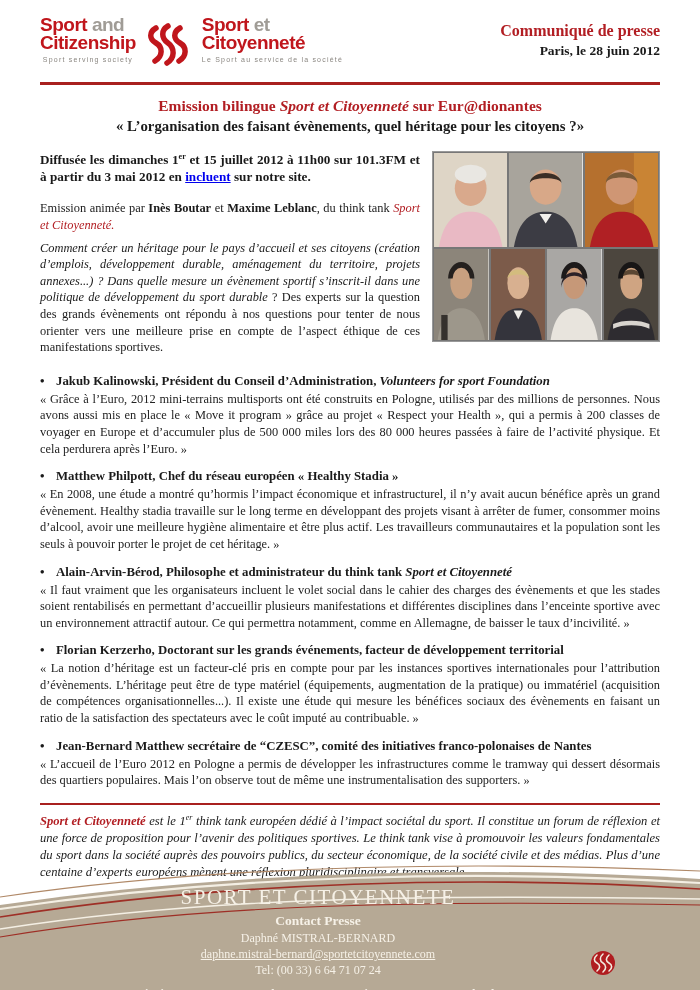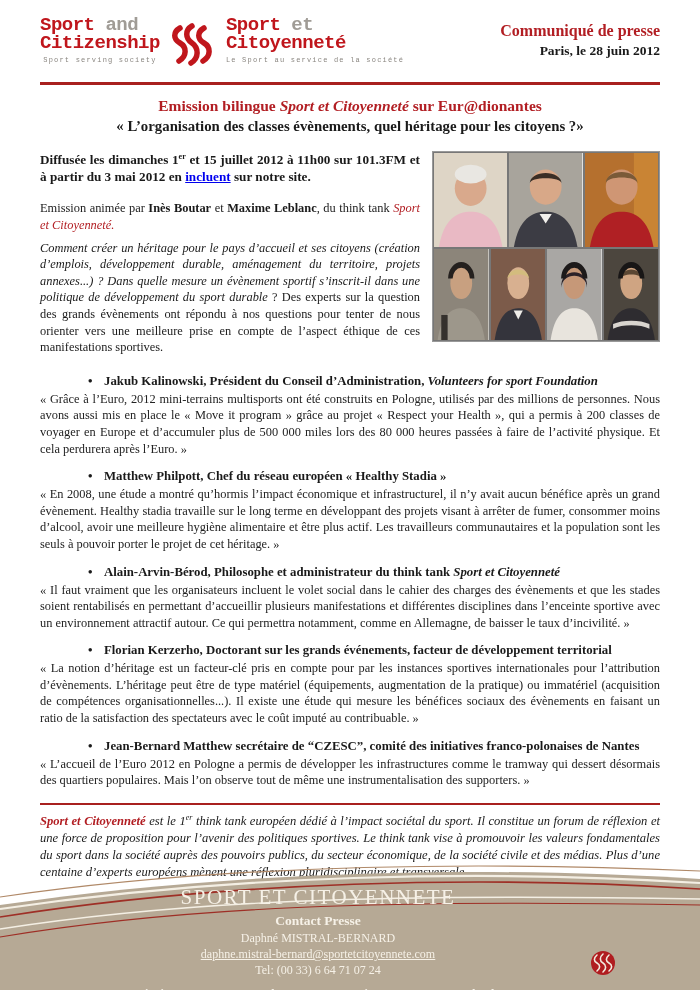--- a/index.html
+++ b/index.html
@@ -4,21 +4,21 @@
 <style>
   html,body{margin:0;padding:0;}
   body{
     width:700px;height:990px;background:#ffffff;position:relative;overflow:hidden;
     font-family:"Liberation Serif", serif;color:#1a1a1a;
   }
   .page{padding:16px 40px 0 40px;}
 
   
   .header-row{display:flex;align-items:flex-start;}
-  .logo{font-family:Liberation Mono, monospace;font-weight:bold;line-height:0.95;letter-spacing:-0.5px;}
+  .logo{font-family:Liberation Sans, sans-serif;font-weight:bold;line-height:0.95;letter-spacing:-0.5px;}
   .logo .l1{font-size:19px;}
   .logo .l2{font-size:19px;color:#c0161c;}
   .logo .red{color:#c0161c;}
   .logo .gray{color:#a09c96;font-weight:bold;}
   .logo .tagline{font-size:7px;color:#8a8680;font-weight:normal;letter-spacing:1.2px;margin-top:5px;text-align:center;}
   .sss-top{margin:4px 10px 0 10px;}
   .press{margin-left:auto;text-align:right;padding-top:6px;}
   .press-label{color:#b21e23;font-weight:bold;font-size:16px;}
   .press-date{font-weight:bold;font-size:13.5px;margin-top:3px;}
   .rule{height:3px;background:#a8201f;margin-top:8px;}
@@ -43,21 +43,21 @@
   .p-broadcast{font-weight:bold;font-size:13.2px;line-height:17.2px;}
   .p-hosts{margin-top:15px;}
   b.name{font-weight:bold;}
   .brand-red{color:#b21e23;font-style:italic;}
   .italic{font-style:italic;}
   .link{color:#0000ee;text-decoration:underline;font-weight:bold;cursor:pointer;}
 
   
   .bullets{clear:both;padding-top:6px;}
   .bullet{margin-top:11px;}
-  .bullet-head{font-weight:bold;font-size:12.8px;line-height:16px;padding-left:10px;margin-left:48px;}
+  .bullet-head{font-weight:bold;font-size:12.8px;line-height:16px;padding-left:10px;}
   .bullet-head .dot{display:inline-block;width:16px;margin-left:-10px;}
   .bullet-head .bi{font-style:italic;}
   .quote{color:#222;margin-top:2px;}
 
   
   .about{font-style:italic;margin-top:9px;font-size:12.6px;line-height:16.8px;text-align:justify;}
   .about .brand{color:#b21e23;font-weight:bold;}
   sup{font-size:8px;vertical-align:super;line-height:0;}
 
   
@@ -101,21 +101,21 @@
     </div>
     <div class="press">
       <div class="press-label">Communiqué de presse</div>
       <div class="press-date">Paris, le 28 juin 2012</div>
     </div>
   </div>
   <div class="rule"></div>
 
   <div class="title-block">
     <div class="title"><span>Emission bilingue </span><span class="italic">Sport et Citoyenneté</span><span> sur Eur@dionantes</span></div>
-    <div class="subtitle">« L’organisation des classes évènements, quel héritage pour les citoyens ?»</div>
+    <div class="subtitle">« L’organisation des faisant évènements, quel héritage pour les citoyens ?»</div>
   </div>
 
   <div class="content">
     <div class="collage">
       <div class="crow top">
         <div class="cell">
           <svg viewBox="0 0 60 80" preserveAspectRatio="none">
             <rect width="60" height="80" fill="#ded5c6"></rect>
             <path d="M4,80 C8,56 19,50 30,50 C41,50 52,56 56,80 Z" fill="#e9b9c4"></path>
             <ellipse cx="30" cy="30" rx="13" ry="15" fill="#d9a98c"></ellipse>

